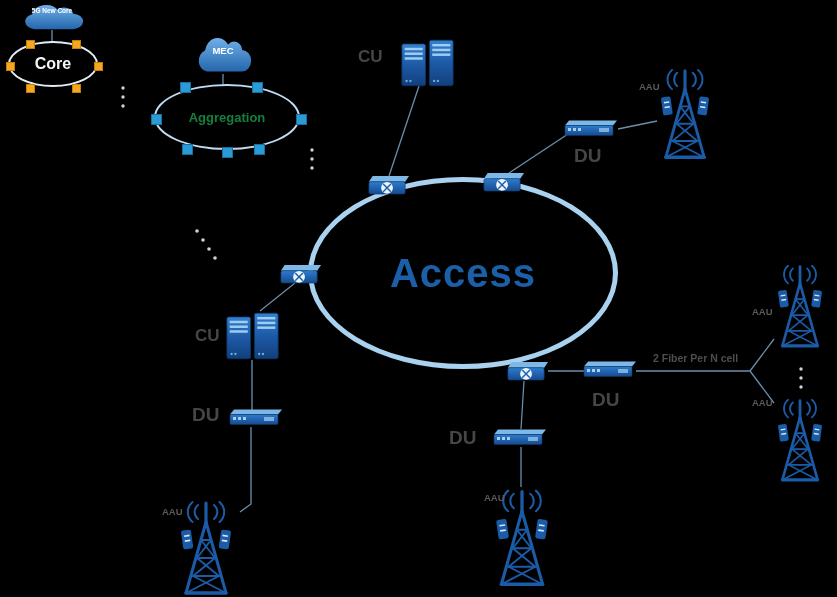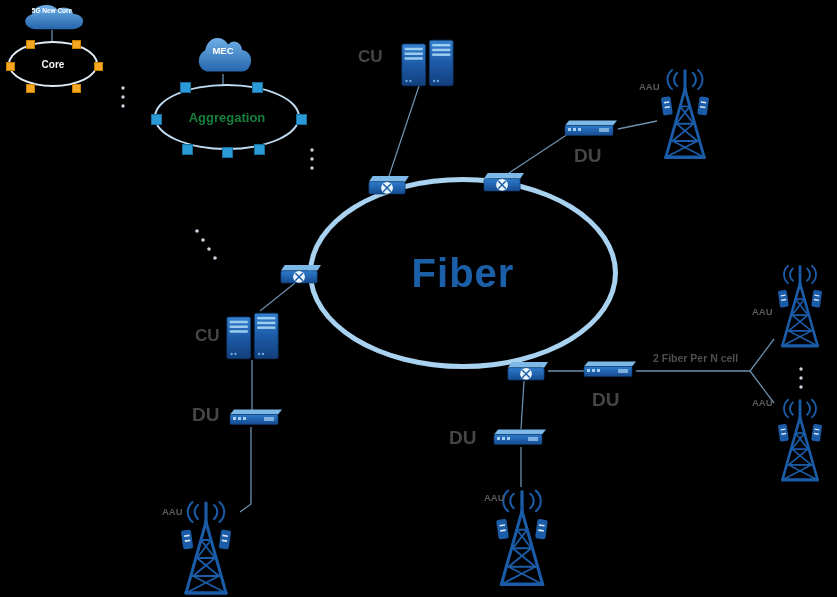--- a/index.html
+++ b/index.html
@@ -2,21 +2,21 @@
 <html><head>
 <meta charset="utf-8">
 <style>
   html,body{margin:0;padding:0;background:#000;}
   #stage{position:relative;width:837px;height:597px;background:#000000;overflow:hidden;
          font-family:"Liberation Sans",sans-serif;}
   .abs{position:absolute;}
   .ring{position:absolute;border-radius:50%;box-sizing:border-box;
         display:flex;align-items:center;justify-content:center;}
   #core-ring{left:8px;top:41px;width:90px;height:46px;border:2px solid #e2ecf6;}
-  .core-label{color:#f2f6fa;font-weight:bold;font-size:10px;}
+  .core-label{color:#f2f6fa;font-weight:bold;font-size:16px;}
   #agg-ring{left:154px;top:84px;width:146px;height:66px;border:2px solid #bfdcf2;}
   .agg-label{color:#15803d;font-weight:bold;font-size:13px;}
   #access-ring{left:308px;top:177px;width:310px;height:192px;border:5px solid #a8d2ef;}
   .access-label{color:#1a5fa8;font-weight:bold;font-size:40px;letter-spacing:1px;}
   .node{position:absolute;width:7px;height:7px;}
   .node.orange{background:#f5a623;border:1px solid #c77f00;}
   .node.blue{width:9px;height:9px;background:#2b9bd7;border:1px solid #176f9e;}
   .dev-label{position:absolute;color:#464646;font-weight:bold;font-size:17px;line-height:1;}
   .du-label{font-size:19px;}
   .aau-label{position:absolute;color:#5a5a5a;font-size:9.5px;font-weight:bold;line-height:1;}
@@ -111,21 +111,21 @@
     <span class="node blue" style="left:24px;top:-4px"></span>
     <span class="node blue" style="left:96px;top:-4px"></span>
     <span class="node blue" style="left:-5px;top:28px"></span>
     <span class="node blue" style="left:140px;top:28px"></span>
     <span class="node blue" style="left:26px;top:58px"></span>
     <span class="node blue" style="left:66px;top:61px"></span>
     <span class="node blue" style="left:98px;top:58px"></span>
   </div>
 
   <div id="access-ring" class="ring">
-    <span class="access-label">Fiber</span>
+    <span class="access-label">Access</span>
   </div>
 
   <div class="abs" style="left:399px;top:36px">
     <svg width="57" height="52" viewBox="0 0 60 54">
       <rect x="3" y="8" width="25" height="44" rx="2" fill="url(#gServer)" stroke="#0d3464" stroke-width="0.8"></rect>
       <rect x="32" y="4" width="25" height="48" rx="2" fill="url(#gServer)" stroke="#0d3464" stroke-width="0.8"></rect>
       <g fill="#9ecdf2">
         <rect x="6" y="12" width="19" height="2.6"></rect>
           <rect x="6" y="17" width="19" height="2.6"></rect>
           <rect x="6" y="22" width="19" height="2.6"></rect>

